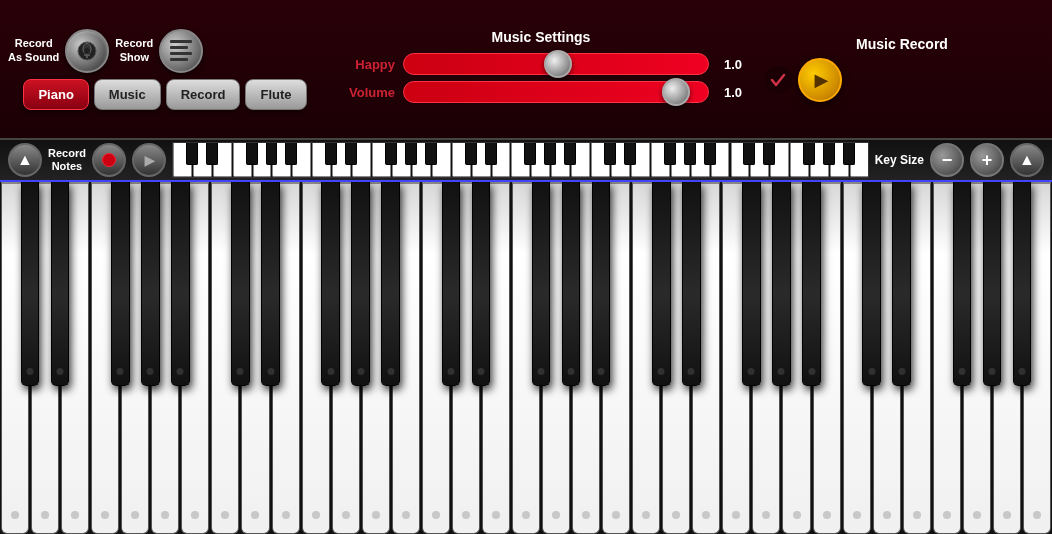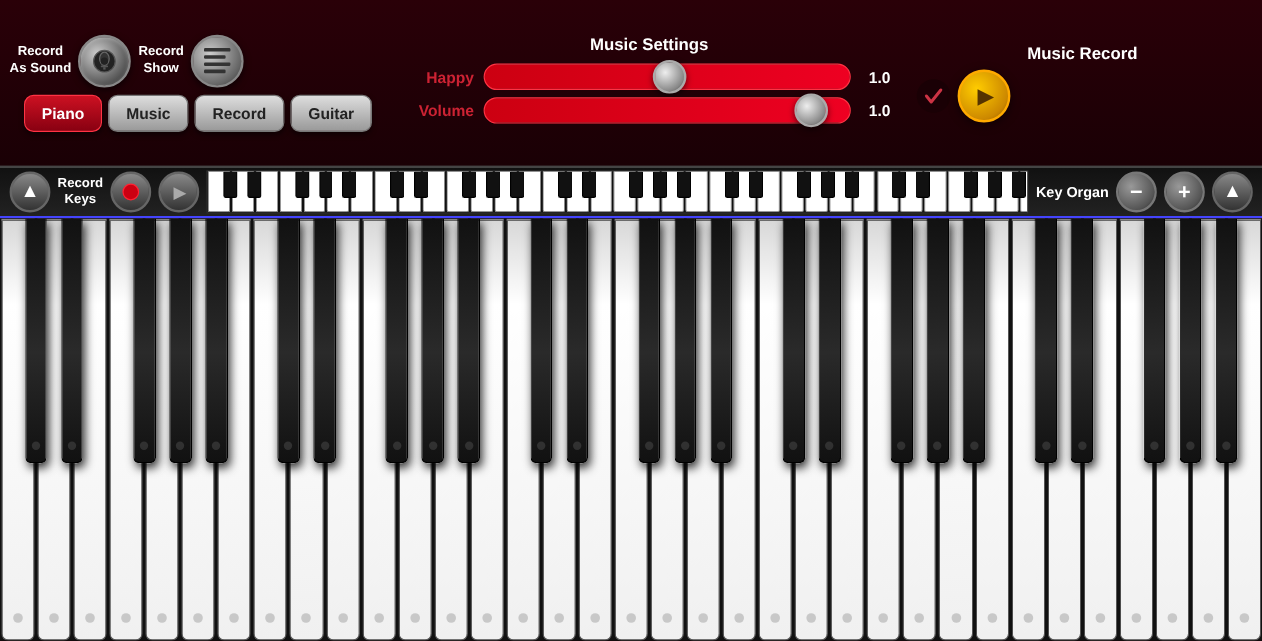--- a/index.html
+++ b/index.html
@@ -465,21 +465,21 @@
               <span></span>
               <span></span>
           </div>
         </div>
       </div>
 
       <div class="instrument-buttons">
         <button class="inst-btn active">Piano</button>
         <button class="inst-btn">Music</button>
         <button class="inst-btn">Record</button>
-        <button class="inst-btn">Guitar</button>
+        <button class="inst-btn">Flute</button>
       </div>
     </div>
 
     <div class="middle-section">
       <div class="music-settings-title">Music Settings</div>
 
       <div class="slider-row">
         <span class="slider-label">Happy</span>
         <div class="slider-track">
           <div class="slider-thumb" style="left: 46%;"></div>
@@ -513,21 +513,21 @@
     </div>
 
   </div>
 
   <div class="record-bar">
     <div class="up-arrow-btn">
       <span>▲</span>
     </div>
     <div class="record-keys-label">
       <div>Record</div>
-      <div>Keys</div>
+      <div>Notes</div>
     </div>
     <div class="record-dot-btn">
       <div class="record-dot"></div>
     </div>
     <div class="play-btn-small">
       <span style="color:#aaa; font-size:14px; margin-left:2px;">▶</span>
     </div>
 
     <div class="mini-keys-container" id="mini-keys">
         <div style="position: absolute; left: 0px; bottom: 0px; width: 18.9143px; height: 36px; background: rgb(255, 255, 255); border-top: none; border-right: 1px solid rgb(136, 136, 136); border-bottom: 1px solid rgb(136, 136, 136); border-left: 1px solid rgb(136, 136, 136); border-image: initial; border-radius: 0px 0px 2px 2px;"></div>
@@ -585,21 +585,21 @@
         <div style="position: absolute; left: 490.887px; top: 0px; width: 11.9486px; height: 21.6px; background: rgb(17, 17, 17); border-top: none; border-right: 1px solid rgb(0, 0, 0); border-bottom: 1px solid rgb(0, 0, 0); border-left: 1px solid rgb(0, 0, 0); border-image: initial; border-radius: 0px 0px 2px 2px; z-index: 2;"></div>
         <div style="position: absolute; left: 510.801px; top: 0px; width: 11.9486px; height: 21.6px; background: rgb(17, 17, 17); border-top: none; border-right: 1px solid rgb(0, 0, 0); border-bottom: 1px solid rgb(0, 0, 0); border-left: 1px solid rgb(0, 0, 0); border-image: initial; border-radius: 0px 0px 2px 2px; z-index: 2;"></div>
         <div style="position: absolute; left: 530.716px; top: 0px; width: 11.9486px; height: 21.6px; background: rgb(17, 17, 17); border-top: none; border-right: 1px solid rgb(0, 0, 0); border-bottom: 1px solid rgb(0, 0, 0); border-left: 1px solid rgb(0, 0, 0); border-image: initial; border-radius: 0px 0px 2px 2px; z-index: 2;"></div>
         <div style="position: absolute; left: 570.544px; top: 0px; width: 11.9486px; height: 21.6px; background: rgb(17, 17, 17); border-top: none; border-right: 1px solid rgb(0, 0, 0); border-bottom: 1px solid rgb(0, 0, 0); border-left: 1px solid rgb(0, 0, 0); border-image: initial; border-radius: 0px 0px 2px 2px; z-index: 2;"></div>
         <div style="position: absolute; left: 590.459px; top: 0px; width: 11.9486px; height: 21.6px; background: rgb(17, 17, 17); border-top: none; border-right: 1px solid rgb(0, 0, 0); border-bottom: 1px solid rgb(0, 0, 0); border-left: 1px solid rgb(0, 0, 0); border-image: initial; border-radius: 0px 0px 2px 2px; z-index: 2;"></div>
         <div style="position: absolute; left: 630.287px; top: 0px; width: 11.9486px; height: 21.6px; background: rgb(17, 17, 17); border-top: none; border-right: 1px solid rgb(0, 0, 0); border-bottom: 1px solid rgb(0, 0, 0); border-left: 1px solid rgb(0, 0, 0); border-image: initial; border-radius: 0px 0px 2px 2px; z-index: 2;"></div>
         <div style="position: absolute; left: 650.201px; top: 0px; width: 11.9486px; height: 21.6px; background: rgb(17, 17, 17); border-top: none; border-right: 1px solid rgb(0, 0, 0); border-bottom: 1px solid rgb(0, 0, 0); border-left: 1px solid rgb(0, 0, 0); border-image: initial; border-radius: 0px 0px 2px 2px; z-index: 2;"></div>
         <div style="position: absolute; left: 670.116px; top: 0px; width: 11.9486px; height: 21.6px; background: rgb(17, 17, 17); border-top: none; border-right: 1px solid rgb(0, 0, 0); border-bottom: 1px solid rgb(0, 0, 0); border-left: 1px solid rgb(0, 0, 0); border-image: initial; border-radius: 0px 0px 2px 2px; z-index: 2;"></div>
       </div>
 
-    <span class="key-size-label">Key Organ</span>
+    <span class="key-size-label">Key Size</span>
     <div class="size-btn">
       <span>−</span>
     </div>
     <div class="size-btn">
       <span>+</span>
     </div>
     <div class="up-arrow-btn">
       <span>▲</span>
     </div>
   </div>

